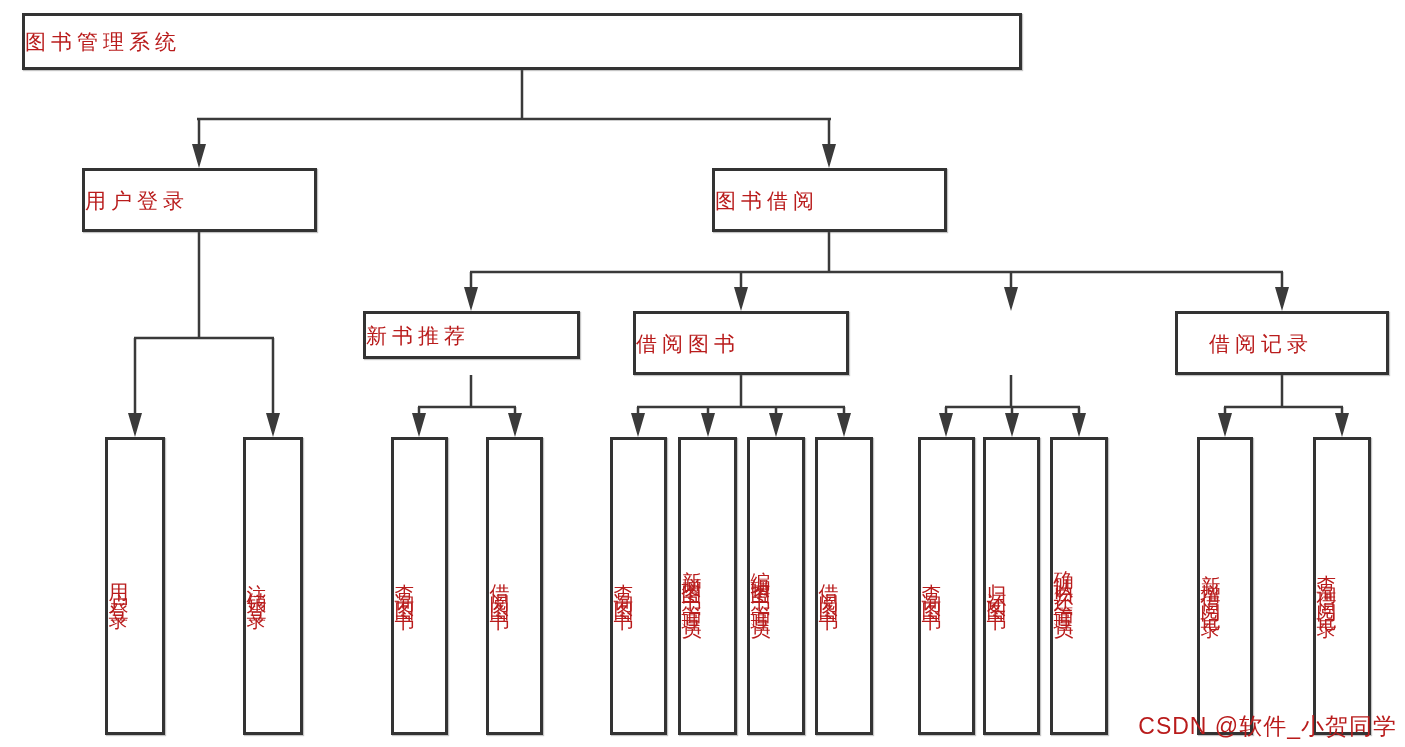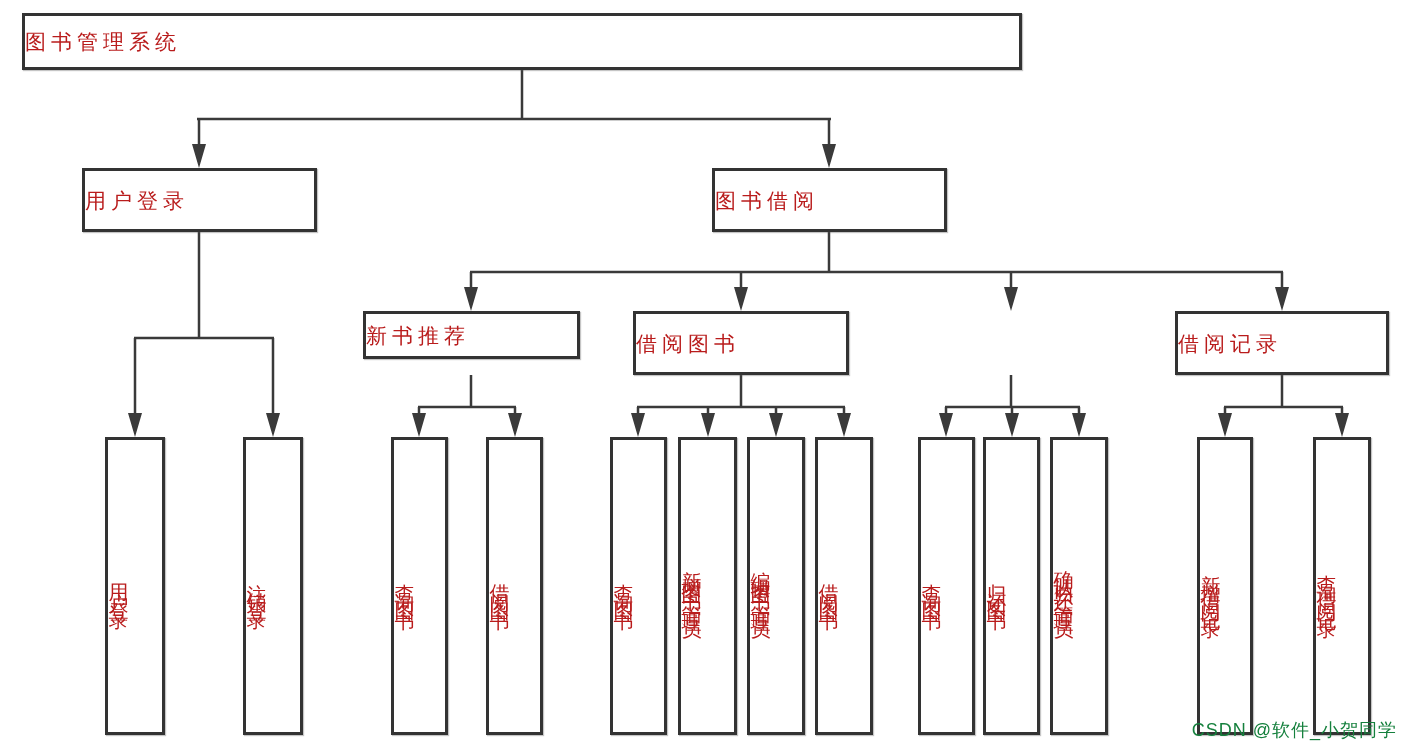--- a/index.html
+++ b/index.html
@@ -41,23 +41,23 @@
     letter-spacing: 9px;
     line-height: 1.1;
   }
   .box.v span.tight {
     letter-spacing: 7px;
   }
   .watermark {
     position: absolute;
     right: 8px;
     bottom: 5px;
-    font-size: 18px;
+    font-size: 23px;
     letter-spacing: 1px;
-    color: #15803d;
+    color: #b91c1c;
     z-index: 5;
     white-space: nowrap;
   }
 </style>
 </head>
 <body>
 
 <div class="stage">
 
   <svg class="connectors" viewBox="0 0 1405 747" xmlns="http://www.w3.org/2000/svg">
@@ -125,21 +125,21 @@
   <div class="box h" style="left:712px; top:168px; width:235px; height:64px;">
     <span>图书借阅</span>
   </div>
 
   <div class="box h" style="left:363px; top:311px; width:217px; height:48px;">
     <span>新书推荐</span>
   </div>
   <div class="box h" style="left:633px; top:311px; width:216px; height:64px;">
     <span>借阅图书</span>
   </div>
-  <div class="box h" style="left:1175px; top:311px; width:214px; height:64px;">
+  <div class="box h" style="left:1175px; top:311px; width:214px; height:64px;padding-left:31px;">
     <span>借阅记录</span>
   </div>
 
   <div class="box v" style="left:105px; top:437px; width:60px; height:298px;">
     <span>用户登录</span>
   </div>
   <div class="box v" style="left:243px; top:437px; width:60px; height:298px;">
     <span>注销登录</span>
   </div>
 

